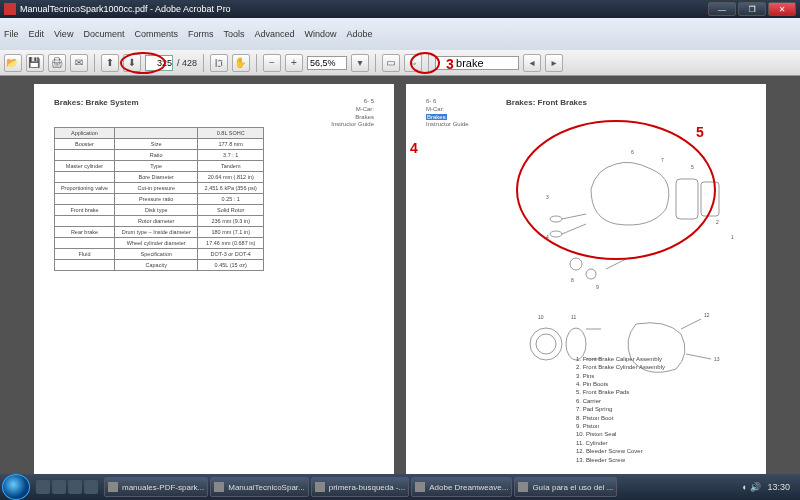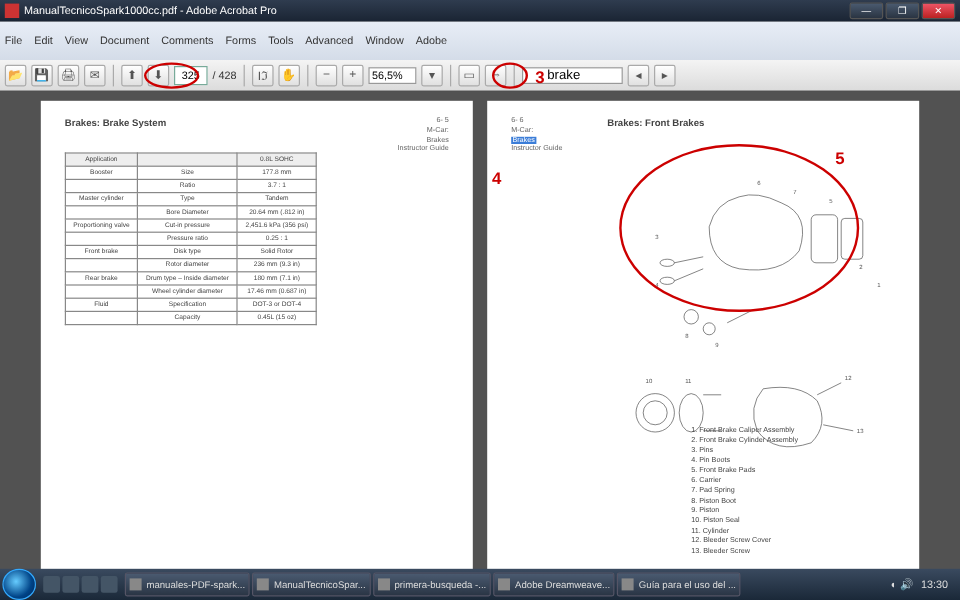--- a/index.html
+++ b/index.html
@@ -6,21 +6,21 @@
 body{width:800px;height:500px;overflow:hidden;background:#3b3b3b;position:relative}
 .titlebar{height:18px;background:linear-gradient(#2f3c4f,#1a2433);display:flex;align-items:center;color:#fff;font-size:9px;padding:0 4px}
 .titlebar .icon{width:12px;height:12px;background:#c33;margin-right:4px}
 .titlebar .spacer{flex:1}
 .winbtn{width:28px;height:14px;margin-left:2px;border:1px solid #555;background:linear-gradient(#4a5a6f,#2a3442);display:flex;align-items:center;justify-content:center;font-size:8px;color:#fff;border-radius:2px}
 .winbtn.close{background:linear-gradient(#e56,#b22)}
 .menubar{height:32px;background:linear-gradient(#e8eef7,#d4dce8);display:flex;align-items:center;font-size:9px;padding:0 4px;gap:10px;color:#333}
 .menubar span{cursor:default}
 .toolbar{height:26px;background:linear-gradient(#f4f4f4,#dcdcdc);display:flex;align-items:center;padding:0 4px;gap:4px;border-bottom:1px solid #999;position:relative}
 .tbtn{width:18px;height:18px;border:1px solid #aaa;background:linear-gradient(#fff,#e0e0e0);border-radius:2px;display:flex;align-items:center;justify-content:center;font-size:10px;color:#555}
-.tinput{width:28px;height:16px;font-size:9px;text-align:center;border:1px solid #7a9}
+.tinput{width:28px;height:16px;font-size:9px;text-align:right;border:1px solid #7a9}
 .tlabel{font-size:9px;color:#333}
 .zoom{width:40px;height:14px;font-size:9px;border:1px solid #999;background:#fff;padding:0 2px}
 .search{width:84px;height:14px;font-size:11px;border:1px solid #999;background:#fff;padding:0 20px}
 .sep{width:1px;height:18px;background:#aaa;margin:0 2px}
 .viewport{height:414px;background:#525252;display:flex;justify-content:center;align-items:flex-start;gap:12px;padding:8px;position:relative}
 .page{background:#fff;width:360px;height:398px;padding:14px 20px;position:relative;font-size:6px;color:#444}
 .page h4{font-size:8px;font-weight:bold;margin-bottom:8px}
 .sidecol{position:absolute;top:14px;font-size:6px;color:#666;line-height:1.3}
 .sidecol.right{right:20px;text-align:right}
 .sidecol.left{left:20px}

